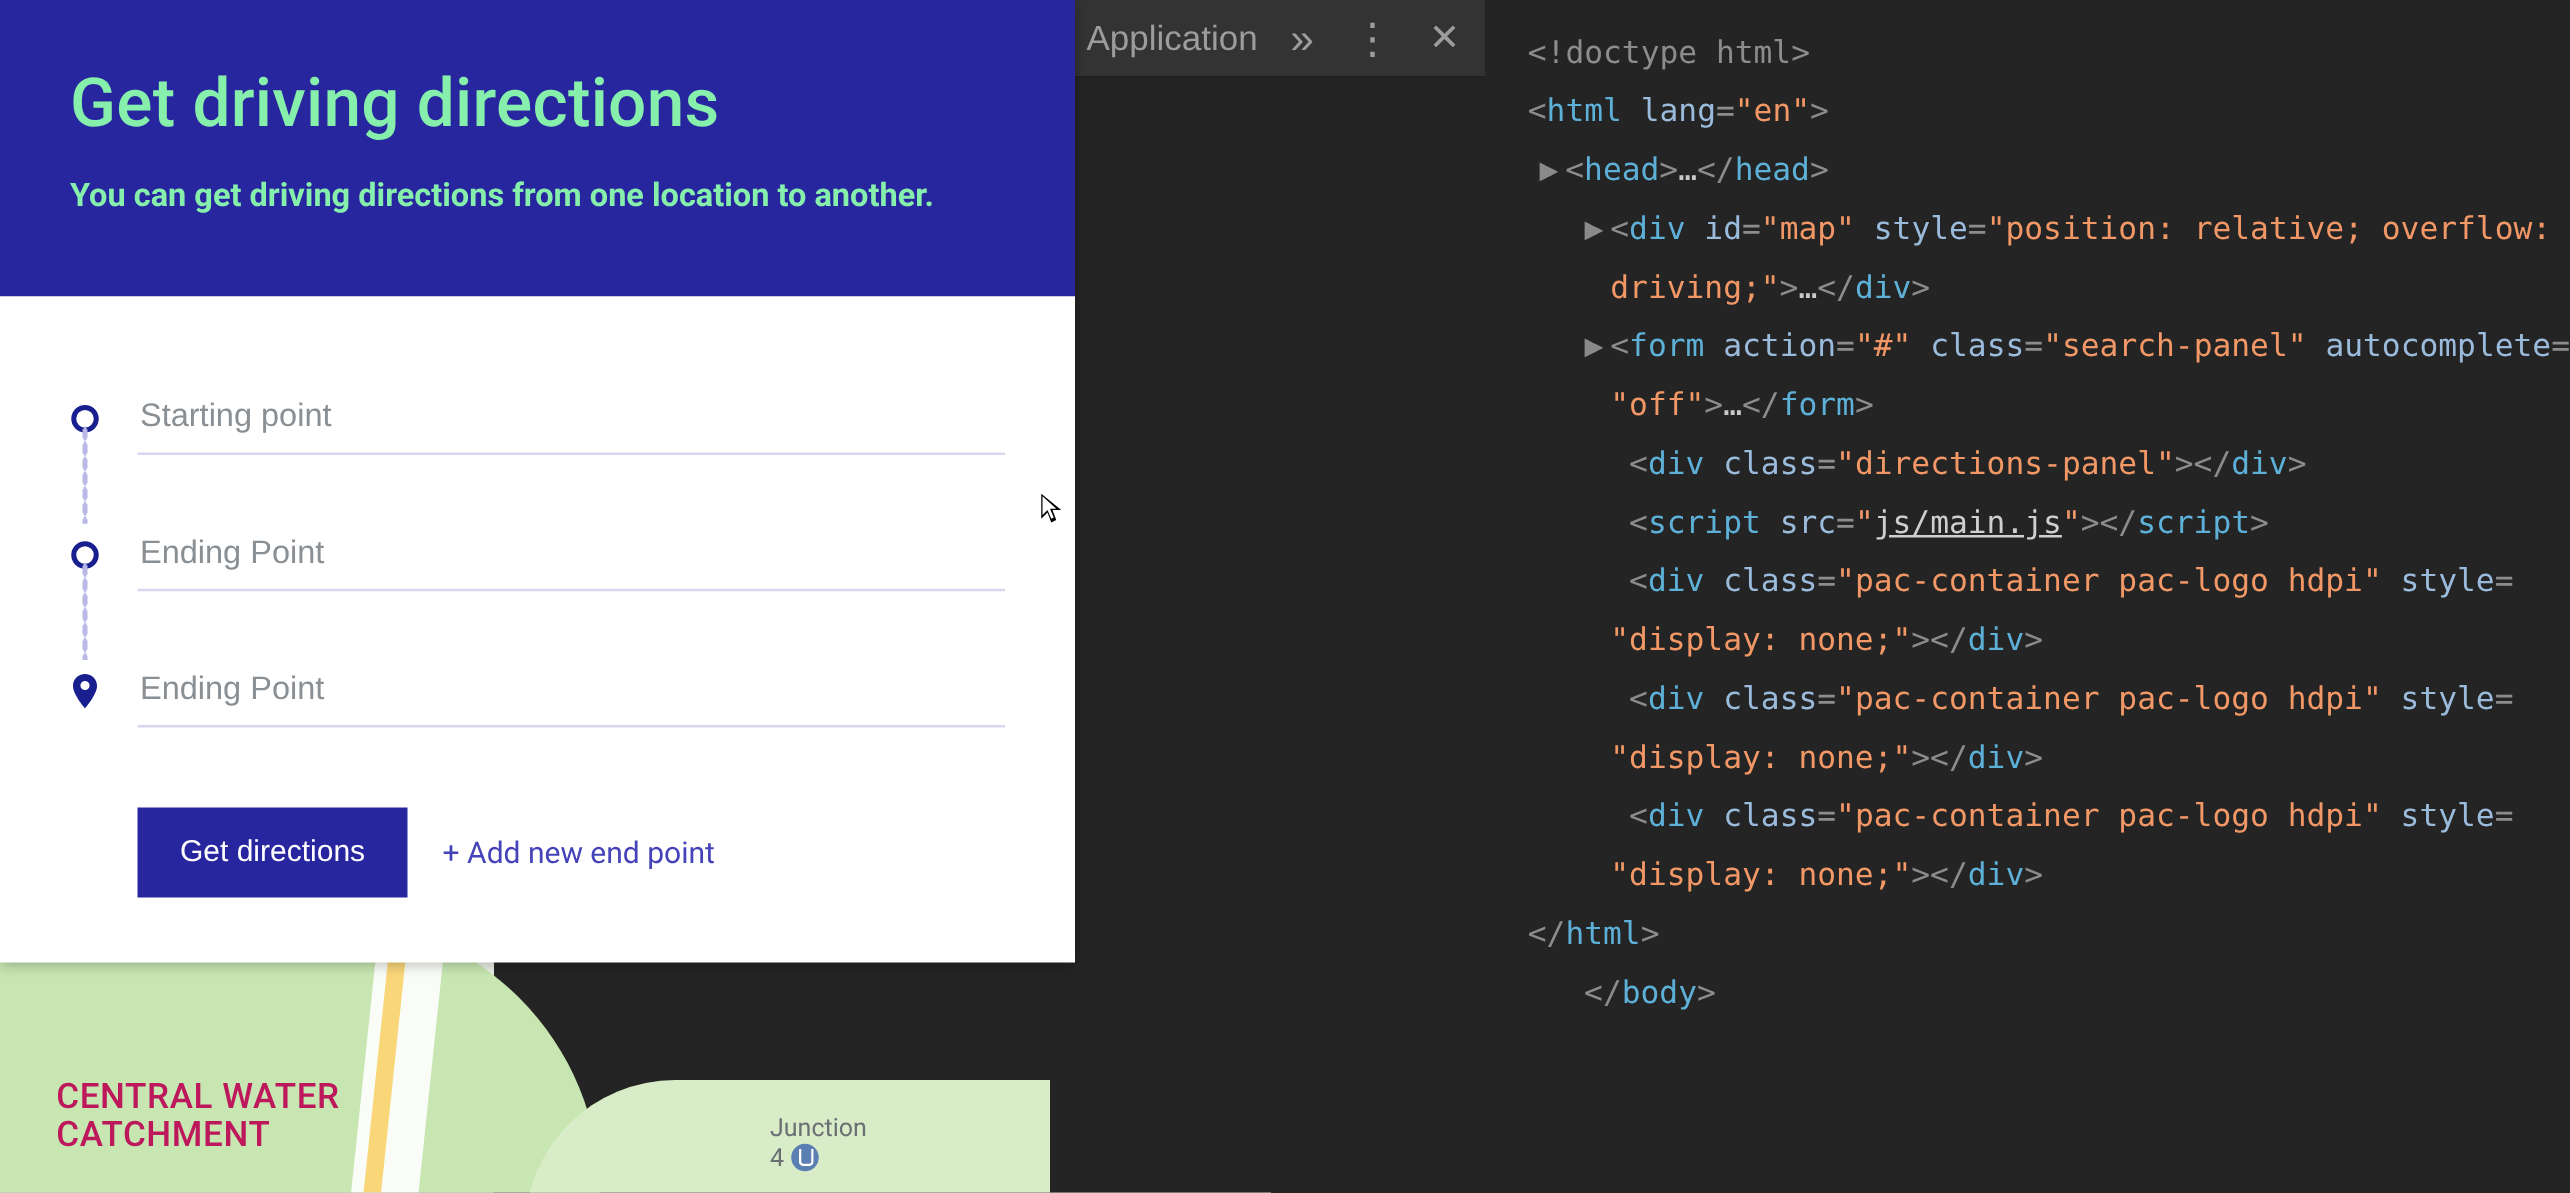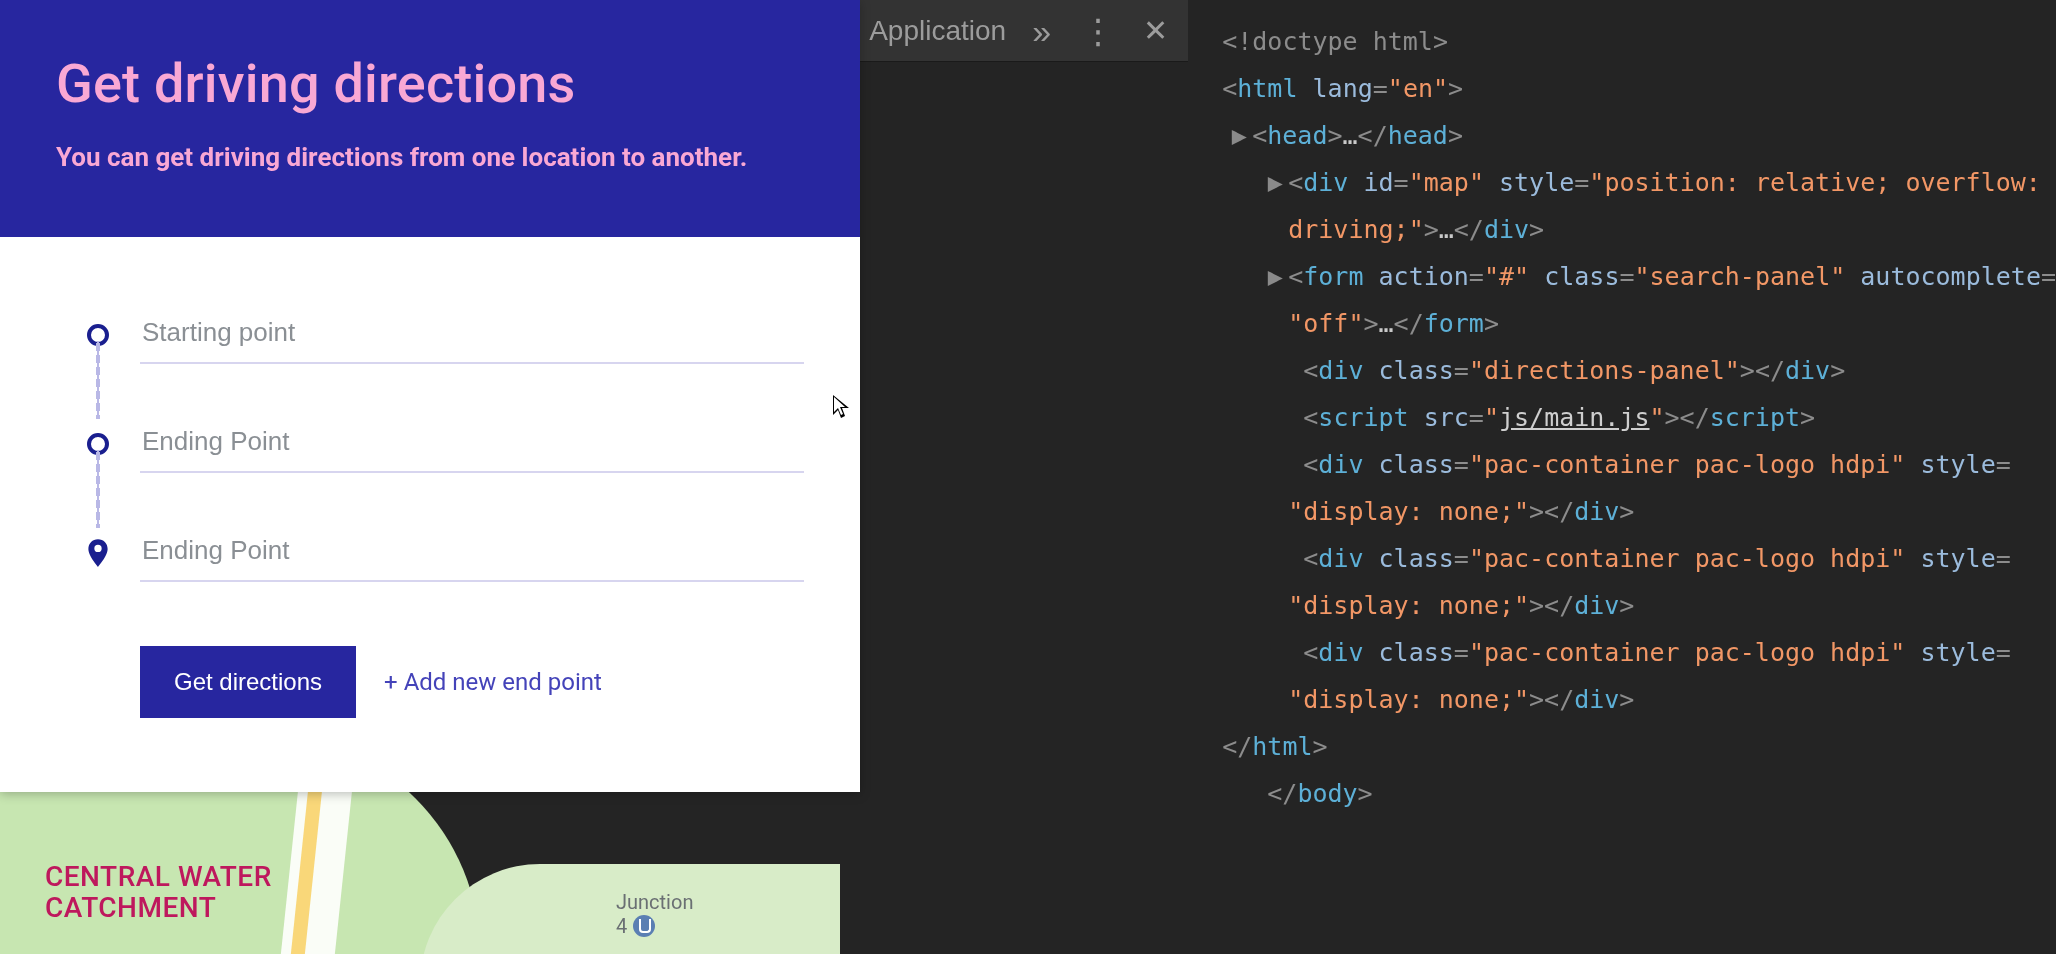--- a/index.html
+++ b/index.html
@@ -15,24 +15,24 @@
   .map-bg .park2 { position: absolute; left: 420px; bottom: -30px; width: 420px; height: 120px; background: #d8ecc8; border-top-left-radius: 120px; }
   .map-bg .road { position: absolute; right: 10px; top: 0; width: 54px; height: 100%; background: #fff; transform: skewX(-6deg); opacity: .9; }
   .map-bg .road2 { position: absolute; right: 40px; top: 0; width: 14px; height: 100%; background: #f8d36a; transform: skewX(-6deg); opacity: .9; }
   .map-bg .pin { position: absolute; right: 30px; top: 600px; width: 18px; height: 18px; background: #0b8cd6; border-radius: 50%; box-shadow: 0 0 0 3px #fff; }
   .map-label-cwc { position: absolute; left: 45px; bottom: 30px; color: #be185d; font-size: 28px; letter-spacing: .5px; font-weight: 500; line-height: 1.1; }
   .map-label-j8 { position: absolute; left: 616px; bottom: 16px; color: #6a6f73; font-size: 20px; }
   .map-label-j8 .dot { display:inline-block; width:22px; height:22px; background:#5b7fb3; border-radius:50%; vertical-align:-4px; margin-left:6px; position:relative; }
   .map-label-j8 .dot::after { content:""; position:absolute; left:6px; top:4px; width:8px; height:12px; border:2px solid #fff; border-top:none; border-radius:0 0 4px 4px; }
 
   .panel { position: absolute; left: 0; top: 0; width: 860px; background: #fff; box-shadow: 0 2px 10px rgba(0,0,0,.25); }
-  .panel-header { background: #27269f; color: #f9a8d4; padding: 52px 56px 60px; }
+  .panel-header { background: #27269f; color: #86efac; padding: 52px 56px 60px; }
   .panel-title { font-size: 54px; font-weight: 500; letter-spacing: .2px; }
   .panel-sub { font-size: 26px; margin-top: 24px; line-height: 1.45; max-width: 720px; font-weight: 700; }
-  .panel-body { padding: 70px 56px 74px; margin-left: 30px; }
+  .panel-body { padding: 70px 56px 52px; }
   .wp-row { display: flex; align-items: center; gap: 30px; position: relative; }
   .wp-row + .wp-row { margin-top: 52px; }
   .wp-icon { width: 24px; display:flex; justify-content:center; }
   .circle-icon { width: 22px; height: 22px; border: 4px solid #1a1f8f; border-radius: 50%; }
   .pin-icon svg { width: 22px; height: 28px; display:block; }
   .wp-input { flex: 1; border: none; border-bottom: 2px solid #d7d5ef; font-size: 26px; padding: 10px 2px 14px; outline: none; color: #333; background: transparent; }
   .wp-input::placeholder { color: #8a8f94; }
   .dots { position: absolute; left: 10px; top: 34px; width: 4px; height: 78px; background-image: radial-gradient(#b9b8e6 2px, transparent 2px); background-size: 4px 12px; background-repeat: repeat-y; }
   .actions { display:flex; align-items:center; gap: 28px; margin-top: 64px; padding-left: 54px; }
   .btn-primary { background:#27269f; color:#fff; border:none; font-size:24px; padding: 22px 34px; font-weight:500; cursor:pointer; }

